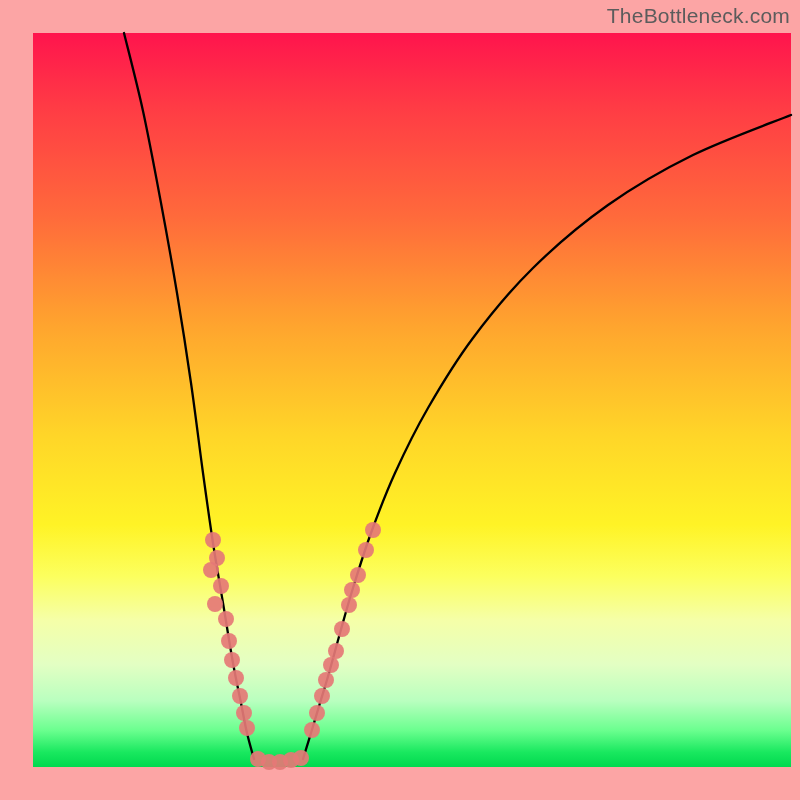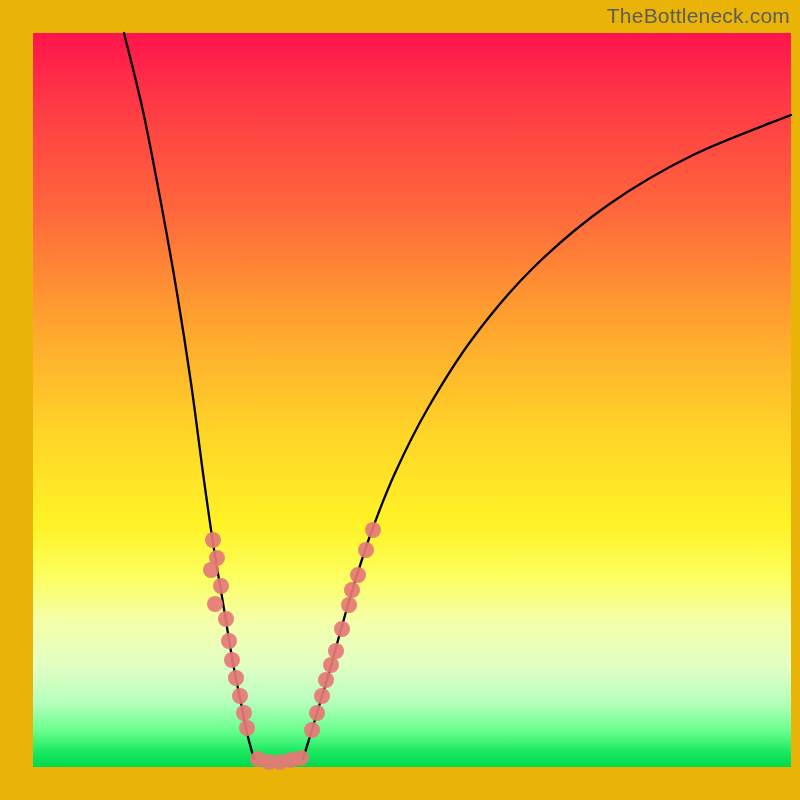--- a/index.html
+++ b/index.html
@@ -8,21 +8,21 @@
     width: 800px;
     height: 800px;
     overflow: hidden;
     background: #000;
     font-family: Arial, Helvetica, sans-serif;
   }
   .stage {
     position: relative;
     width: 800px;
     height: 800px;
-    background: #eab308;
+    background: #fca5a5;
   }
   .watermark {
     position: absolute;
     top: 4px;
     right: 10px;
     color: #5c5c5c;
     font-size: 21px;
     font-weight: 500;
     letter-spacing: 0.2px;
   }

